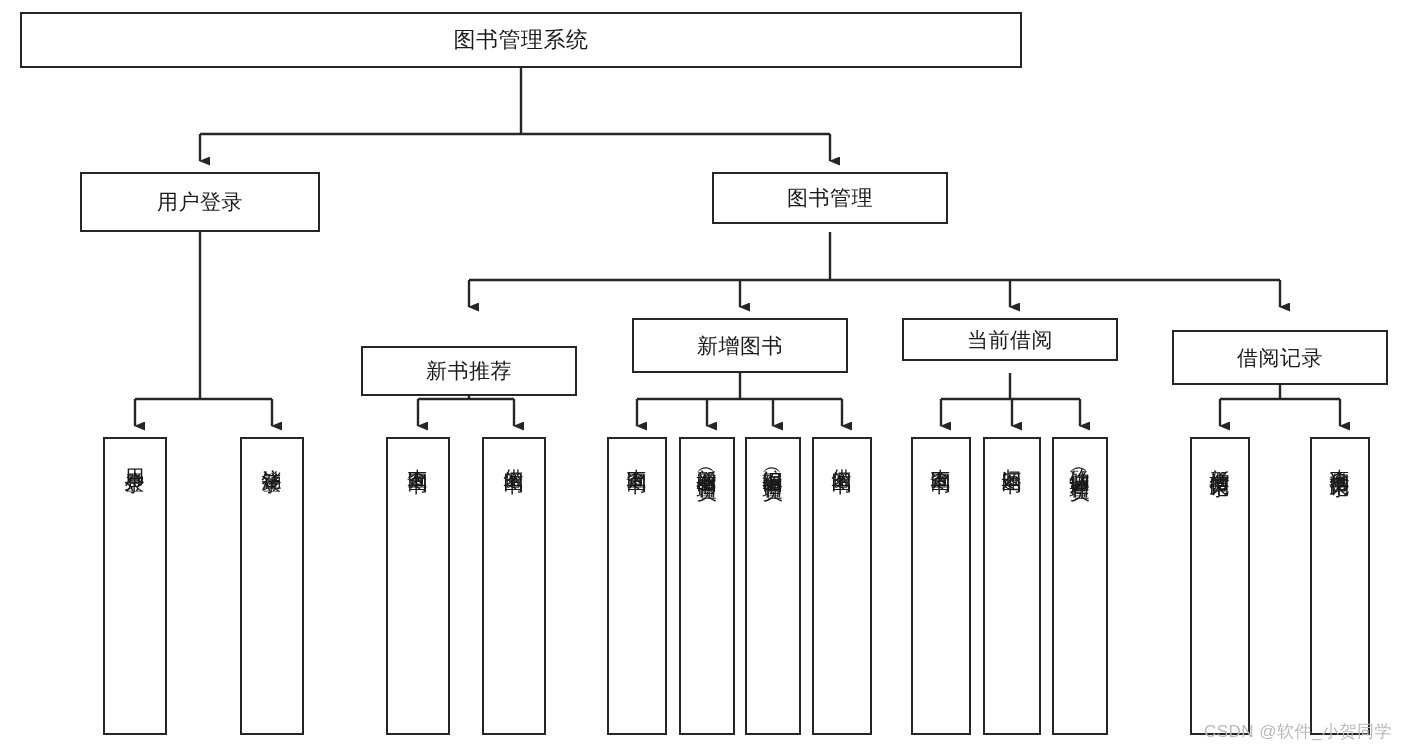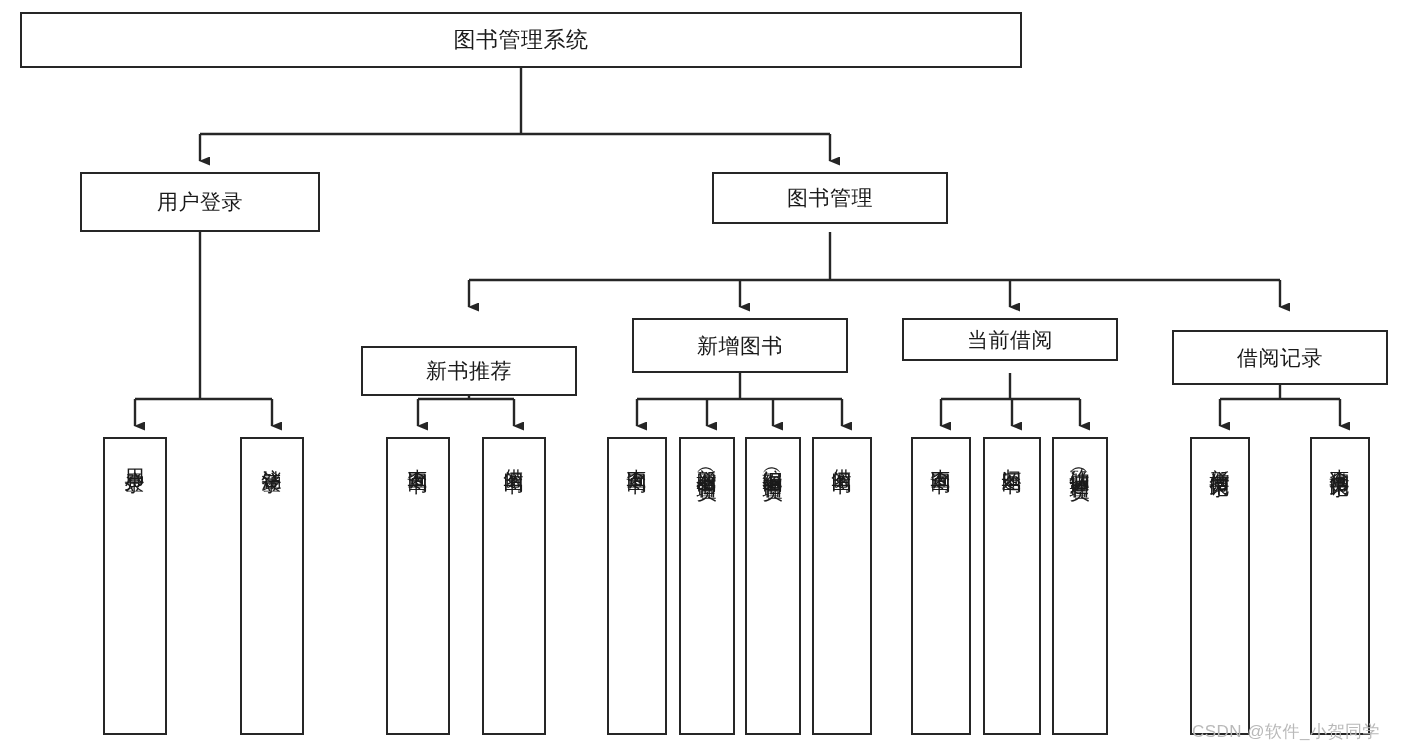--- a/index.html
+++ b/index.html
@@ -55,21 +55,21 @@
     line-height: 1;
   }
   .node-box.vertical {
     align-items: flex-start;
     justify-content: center;
     padding-top: 14px;
   }
   .node-box.root .node-label { font-size: 22px; }
   .watermark {
     position: absolute;
-    right: 25px;
+    right: 13px;
     bottom: 4px;
     font-size: 17px;
     color: #b9b9b9;
     letter-spacing: 0.5px;
     white-space: nowrap;
     font-family: "Liberation Sans", "DejaVu Sans", sans-serif;
     pointer-events: none;
   }
 </style>
 </head>

